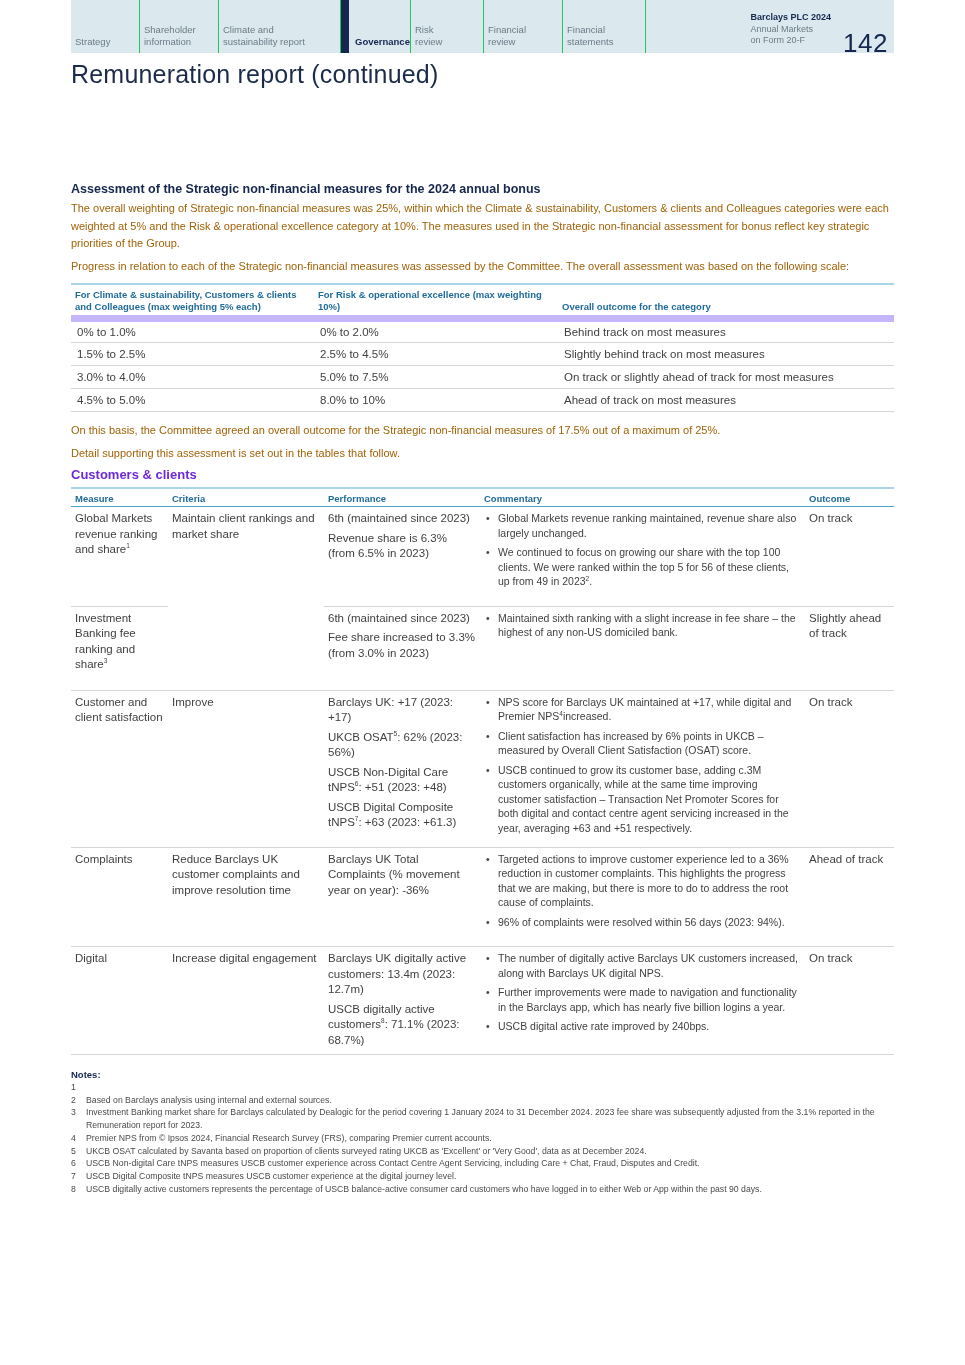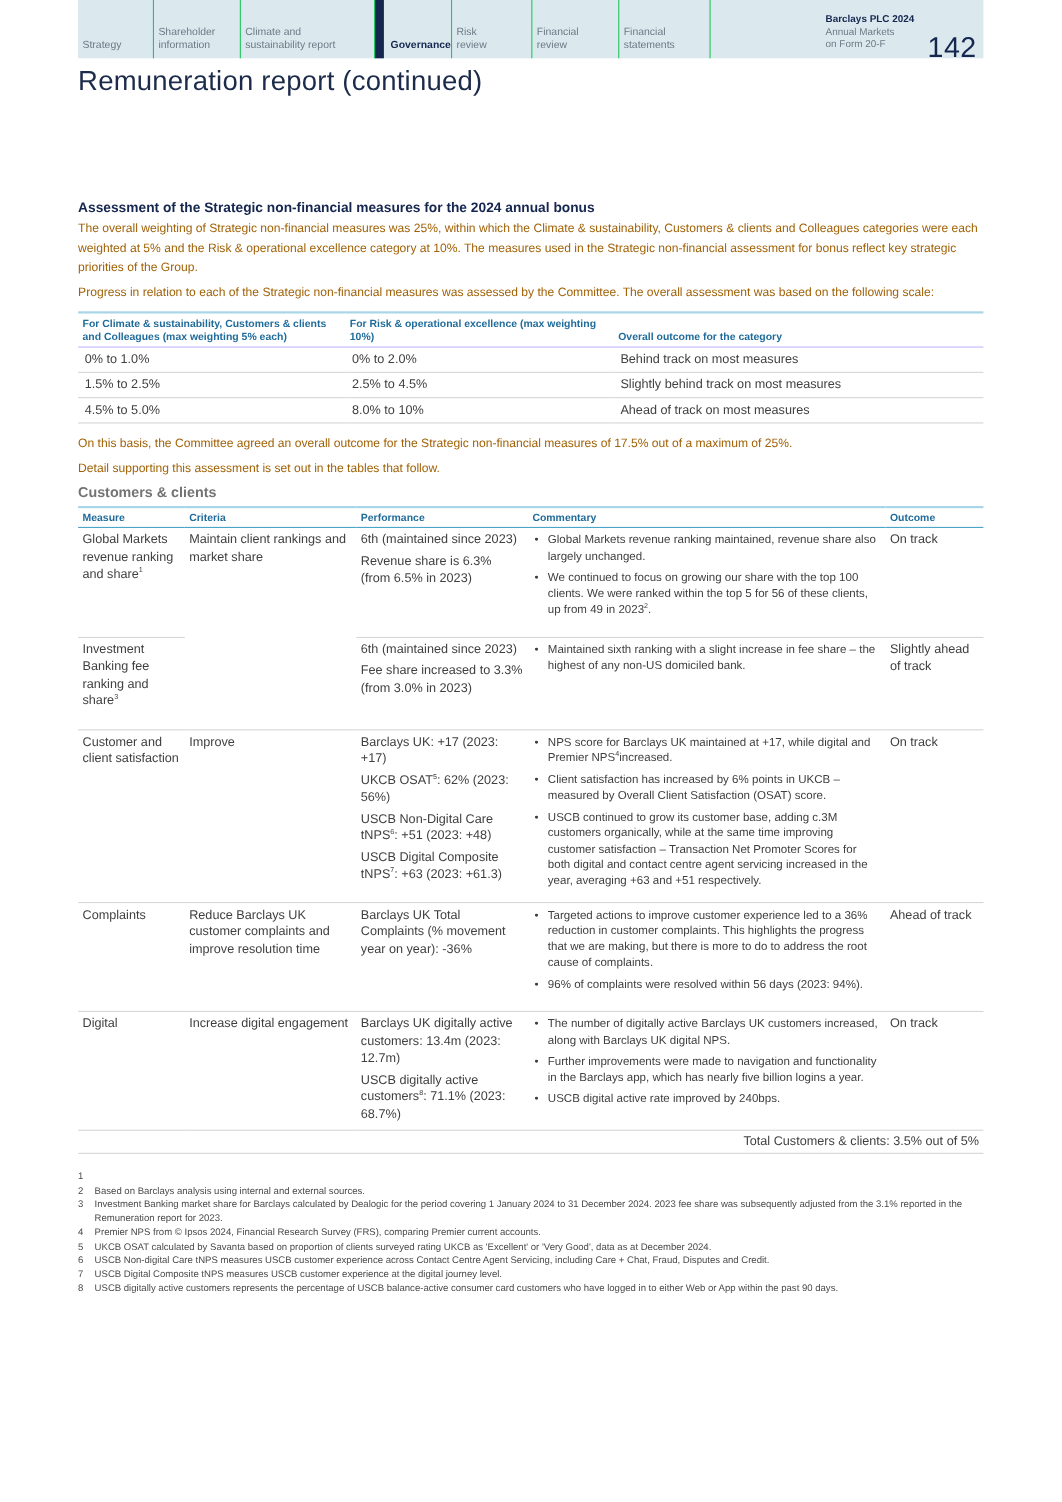--- a/index.html
+++ b/index.html
@@ -15,25 +15,25 @@
     .brand .b1 { color: #15264f; font-weight: bold; }
     .pagenum { font-size: 26px; color: #15264f; font-weight: 300; margin-left: 12px; margin-top: 16px; letter-spacing: 0.5px; }
 
     .page-title { position: absolute; left: 71px; top: 60px; font-size: 25px; color: #1c2b4a; font-weight: normal; letter-spacing: 0.2px; }
 
     .content { position: absolute; left: 71px; top: 182px; width: 823px; }
     h3.sec { font-size: 12.5px; color: #15264f; font-weight: bold; margin-bottom: 4px; }
     p.body { font-size: 11px; line-height: 17.5px; color: #a16207; margin-bottom: 5px; }
 
     table.scale { width: 100%; border-collapse: collapse; margin-top: 8px; border-top: 2px solid #a9d6e6; }
-    table.scale th { font-size: 9.5px; color: #1f6b9a; font-weight: bold; text-align: left; vertical-align: bottom; padding: 4px 4px 2px 4px; line-height: 12px; border-bottom: 1px solid #c4b5fd; }
+    table.scale th { font-size: 9.5px; color: #1f6b9a; font-weight: bold; text-align: left; vertical-align: bottom; padding: 4px 4px 2px 4px; line-height: 12px; border-bottom: 7px solid #c4b5fd; }
     table.scale td { font-size: 11.5px; padding: 4px 6px; height: 23px; border-bottom: 1px solid #d6d6d6; color: #3f3f3f; margin-left: 16px; }
 
     .p2 { margin-top: 10px; }
-    h4.sub { font-size: 13px; color: #737373; font-weight: bold; margin: 2px 0 5px 0; }
+    h4.sub { font-size: 13px; color: #6d28d9; font-weight: bold; margin: 2px 0 5px 0; }
 
     table.cc { width: 100%; border-collapse: collapse; border-top: 2px solid #a9d6e6; }
     table.cc th { font-size: 9.5px; color: #1f6b9a; font-weight: bold; text-align: left; padding: 4px 4px 2px 4px; border-bottom: 1px solid #4aa5c8; }
     table.cc td { font-size: 11.5px; line-height: 15.5px; vertical-align: top; padding: 4px 4px 12px 4px; color: #3f3f3f; }
     table.cc tr.row td { border-bottom: 1px solid #d6d6d6; }
     table.cc tr.row td.nob { border-bottom: none; }
     .perf-line { margin-bottom: 4px; }
     ul.bul { list-style: none; }
     ul.bul li { font-size: 10.5px; line-height: 14.5px; position: relative; padding-left: 14px; margin-bottom: 5px; }
     ul.bul li::before { content: "•"; position: absolute; left: 2px; top: 0; }
@@ -100,20 +100,25 @@
         <td>0% to 1.0%</td>
         <td>0% to 2.0%</td>
         <td>Behind track on most measures</td>
       </tr>
       <tr>
         <td>1.5% to 2.5%</td>
         <td>2.5% to 4.5%</td>
         <td>Slightly behind track on most measures</td>
       </tr>
       <tr>
+        <td>3.0% to 4.0%</td>
+        <td>5.0% to 7.5%</td>
+        <td>On track or slightly ahead of track for most measures</td>
+      </tr>
+      <tr>
         <td>4.5% to 5.0%</td>
         <td>8.0% to 10%</td>
         <td>Ahead of track on most measures</td>
       </tr>
     </tbody>
   </table>
 
   <p class="body p2">On this basis, the Committee agreed an overall outcome for the Strategic non-financial measures of 17.5% out of a maximum of 25%.</p>
   <p class="body">Detail supporting this assessment is set out in the tables that follow.</p>
   <h4 class="sub">Customers &amp; clients</h4>
@@ -206,23 +211,23 @@
           <ul class="bul">
             <li>The number of digitally active Barclays UK customers increased, along with Barclays UK digital NPS.</li>
             <li>Further improvements were made to navigation and functionality in the Barclays app, which has nearly five billion logins a year.</li>
             <li>USCB digital active rate improved by 240bps.</li>
           </ul>
         </td>
         <td>On track</td>
       </tr>
     </tbody>
   </table>
-  <div class="total">Total Customers &amp; clients: 3.5% out of 5%</div>
 
   <div class="notes">
+    <h5>Notes:</h5>
     <div class="note">
         <span class="n">1</span>
       </div>
     <div class="note">
         <span class="n">2</span>
         <span>Based on Barclays analysis using internal and external sources.</span>
       </div>
     <div class="note">
         <span class="n">3</span>
         <span>Investment Banking market share for Barclays calculated by Dealogic for the period covering 1 January 2024 to 31 December 2024. 2023 fee share was subsequently adjusted from the 3.1% reported in the Remuneration report for 2023.</span>

